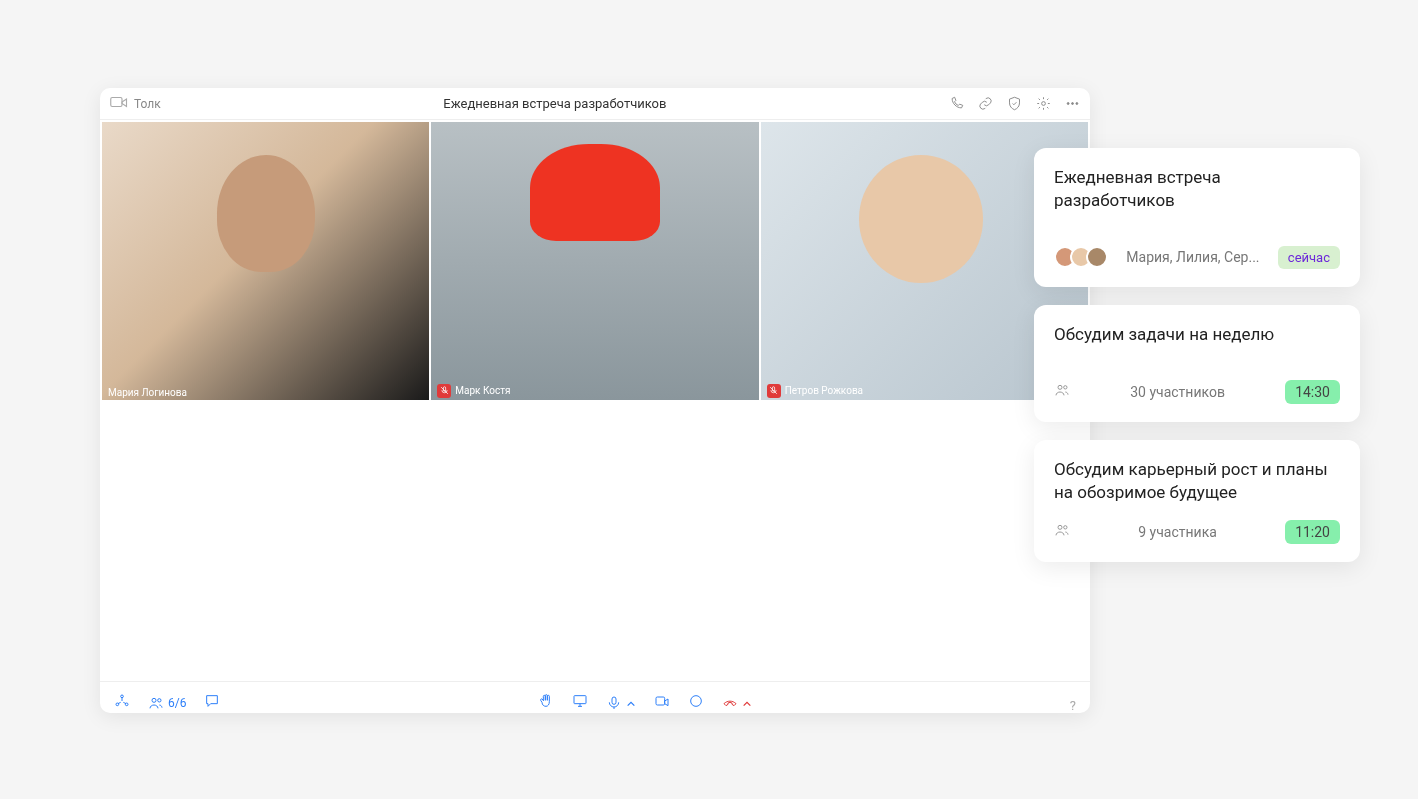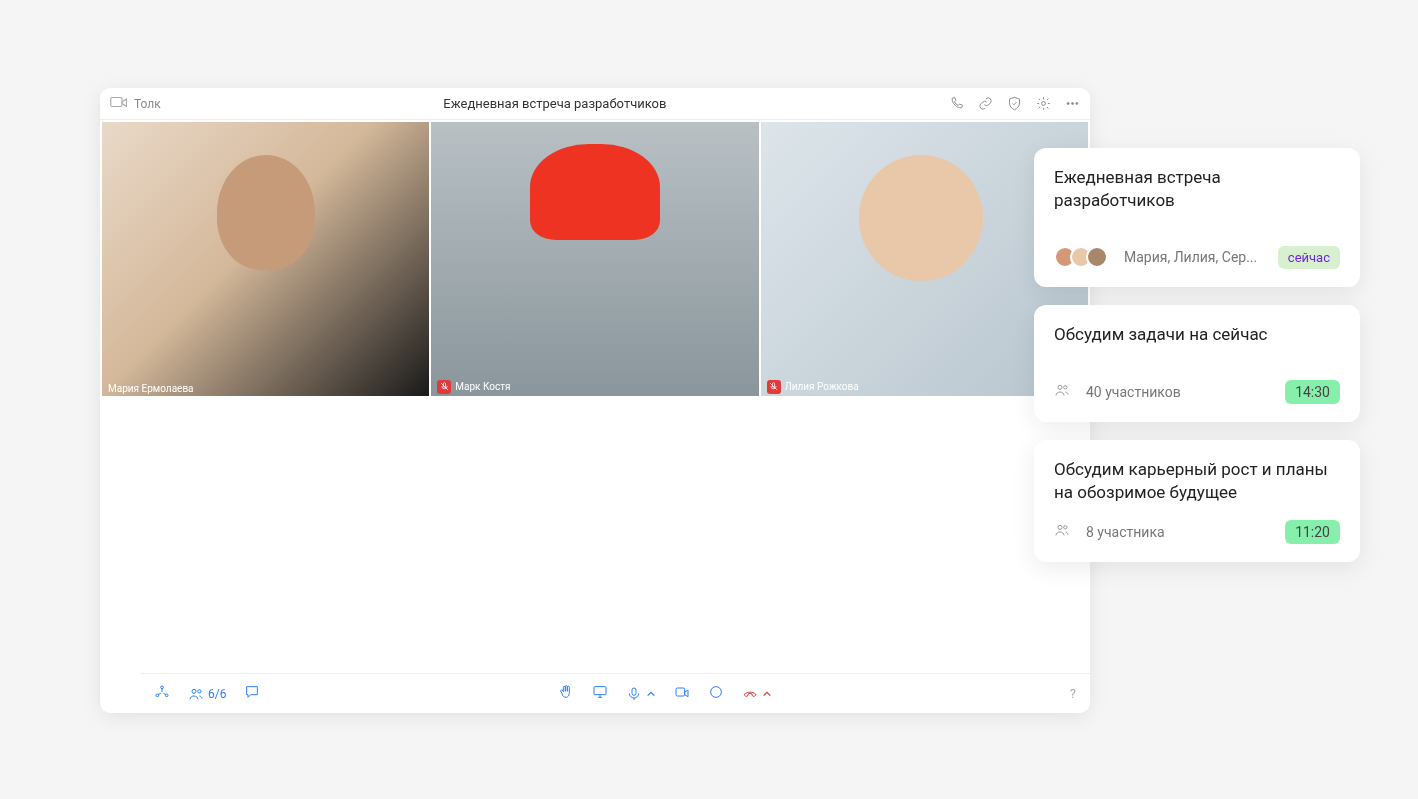--- a/index.html
+++ b/index.html
@@ -85,26 +85,25 @@
 }
 .muted-badge {
   width: 14px; height: 14px;
   background: #e03a3a;
   border-radius: 3px;
   display: flex; align-items:center; justify-content:center;
 }
 .muted-badge svg { width: 9px; height: 9px; fill: #fff; }
 
 .footer {
-  height: 40px;
-  display: flex;
-  align-items: center;
+  height: 32px;
+  display: flex;
+  align-items: flex-end;
   padding: 0 14px;
   border-top: 1px solid #eee;
-  margin-left: 40px;
 }
 .footer-left, .footer-center, .footer-right {
   display: flex;
   align-items: center;
   gap: 18px;
 }
 .footer-left { flex: 0 0 auto; }
 .footer-center { flex: 1; justify-content: center; }
 .footer-right { flex: 0 0 auto; }
 .footer svg { width: 16px; height: 16px; stroke-width: 1.5; fill: none; }
@@ -131,22 +130,23 @@
   box-shadow: 0 6px 24px rgba(0,0,0,0.08);
 }
 .card-title {
   font-size: 17px;
   color: #222;
   line-height: 1.35;
 }
 .card-row {
   display: flex;
   align-items: center;
-  gap: 16px;
+  gap: 8px;
   margin-top: 34px;
+  text-align: center;
 }
 .card-row.tight { margin-top: 16px; }
 .avatars {
   display: flex;
 }
 .avatar {
   width: 22px; height: 22px;
   border-radius: 50%;
   border: 2px solid #fff;
   margin-left: -6px;
@@ -236,21 +236,21 @@
             <circle cx="19" cy="12" r="1.5" fill="#888"></circle>
           </svg>
         </span>
     </div>
   </div>
 
   <div class="grid">
     <div class="tile active">
       <div class="tile-bg p1"></div>
       <div class="tile-name">
-        <span>Мария Ермолаева</span>
+        <span>Мария Логинова</span>
       </div>
     </div>
     <div class="tile">
       <div class="tile-bg p2"></div>
       <div class="tile-name">
         <span class="muted-badge">
             <svg viewBox="0 0 24 24">
               <path d="M12 2a3 3 0 0 0-3 3v6a3 3 0 0 0 6 0V5a3 3 0 0 0-3-3zM5 11a7 7 0 0 0 14 0M3 3l18 18" stroke="#fff" stroke-width="2" fill="none"></path>
             </svg>
           </span>
@@ -258,21 +258,21 @@
       </div>
     </div>
     <div class="tile">
       <div class="tile-bg p4"></div>
       <div class="tile-name">
         <span class="muted-badge">
             <svg viewBox="0 0 24 24">
               <path d="M12 2a3 3 0 0 0-3 3v6a3 3 0 0 0 6 0V5a3 3 0 0 0-3-3zM5 11a7 7 0 0 0 14 0M3 3l18 18" stroke="#fff" stroke-width="2" fill="none"></path>
             </svg>
           </span>
-        <span>Лилия Рожкова</span>
+        <span>Петров Рожкова</span>
       </div>
     </div>
   </div>
 
   <div class="footer">
     <div class="footer-left">
       <span class="icon-blue"><svg viewBox="0 0 24 24">
             <circle cx="12" cy="5" r="2"></circle>
             <circle cx="5" cy="17" r="2"></circle>
             <circle cx="19" cy="17" r="2"></circle>
@@ -338,39 +338,39 @@
         <div class="avatar" style="background:#d49878"></div>
         <div class="avatar" style="background:#e8c8a8"></div>
         <div class="avatar" style="background:#a88868"></div>
       </div>
       <div class="card-sub">Мария, Лилия, Сер...</div>
       <div class="badge-green">сейчас</div>
     </div>
   </div>
 
   <div class="card">
-    <div class="card-title">Обсудим задачи на сейчас</div>
+    <div class="card-title">Обсудим задачи на неделю</div>
     <div class="card-row">
       <span class="people-icon"><svg viewBox="0 0 24 24">
             <circle cx="9" cy="8" r="3"></circle>
             <path d="M3 20c0-3 3-5 6-5s6 2 6 5"></path>
             <circle cx="17" cy="8" r="2.5"></circle>
             <path d="M21 19c0-2-2-4-4-4"></path>
           </svg></span>
-      <div class="card-sub">40 участников</div>
+      <div class="card-sub">30 участников</div>
       <div class="badge-gray">14:30</div>
     </div>
   </div>
 
   <div class="card">
     <div class="card-title">Обсудим карьерный рост и планы на обозримое будущее</div>
     <div class="card-row tight">
       <span class="people-icon"><svg viewBox="0 0 24 24">
             <circle cx="9" cy="8" r="3"></circle>
             <path d="M3 20c0-3 3-5 6-5s6 2 6 5"></path>
             <circle cx="17" cy="8" r="2.5"></circle>
             <path d="M21 19c0-2-2-4-4-4"></path>
           </svg></span>
-      <div class="card-sub">8 участника</div>
+      <div class="card-sub">9 участника</div>
       <div class="badge-gray">11:20</div>
     </div>
   </div>
 </div>
 
 </body></html>

